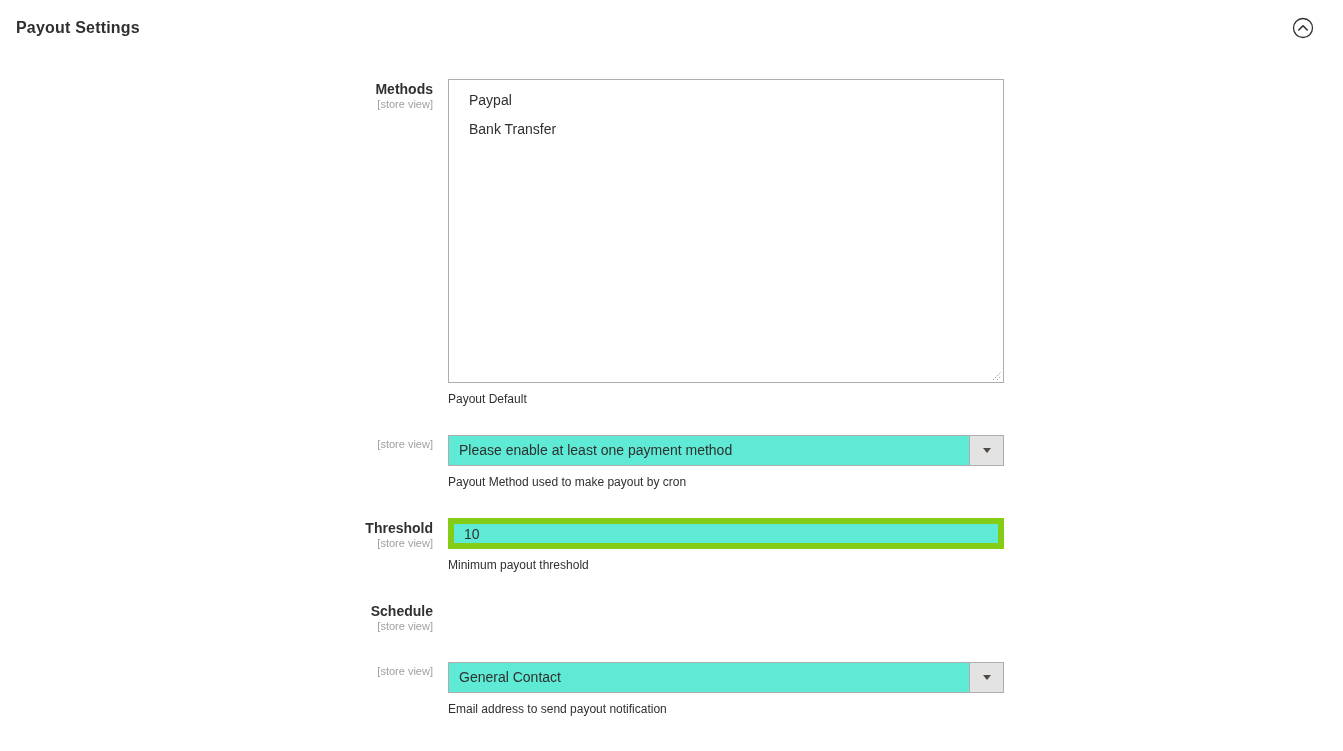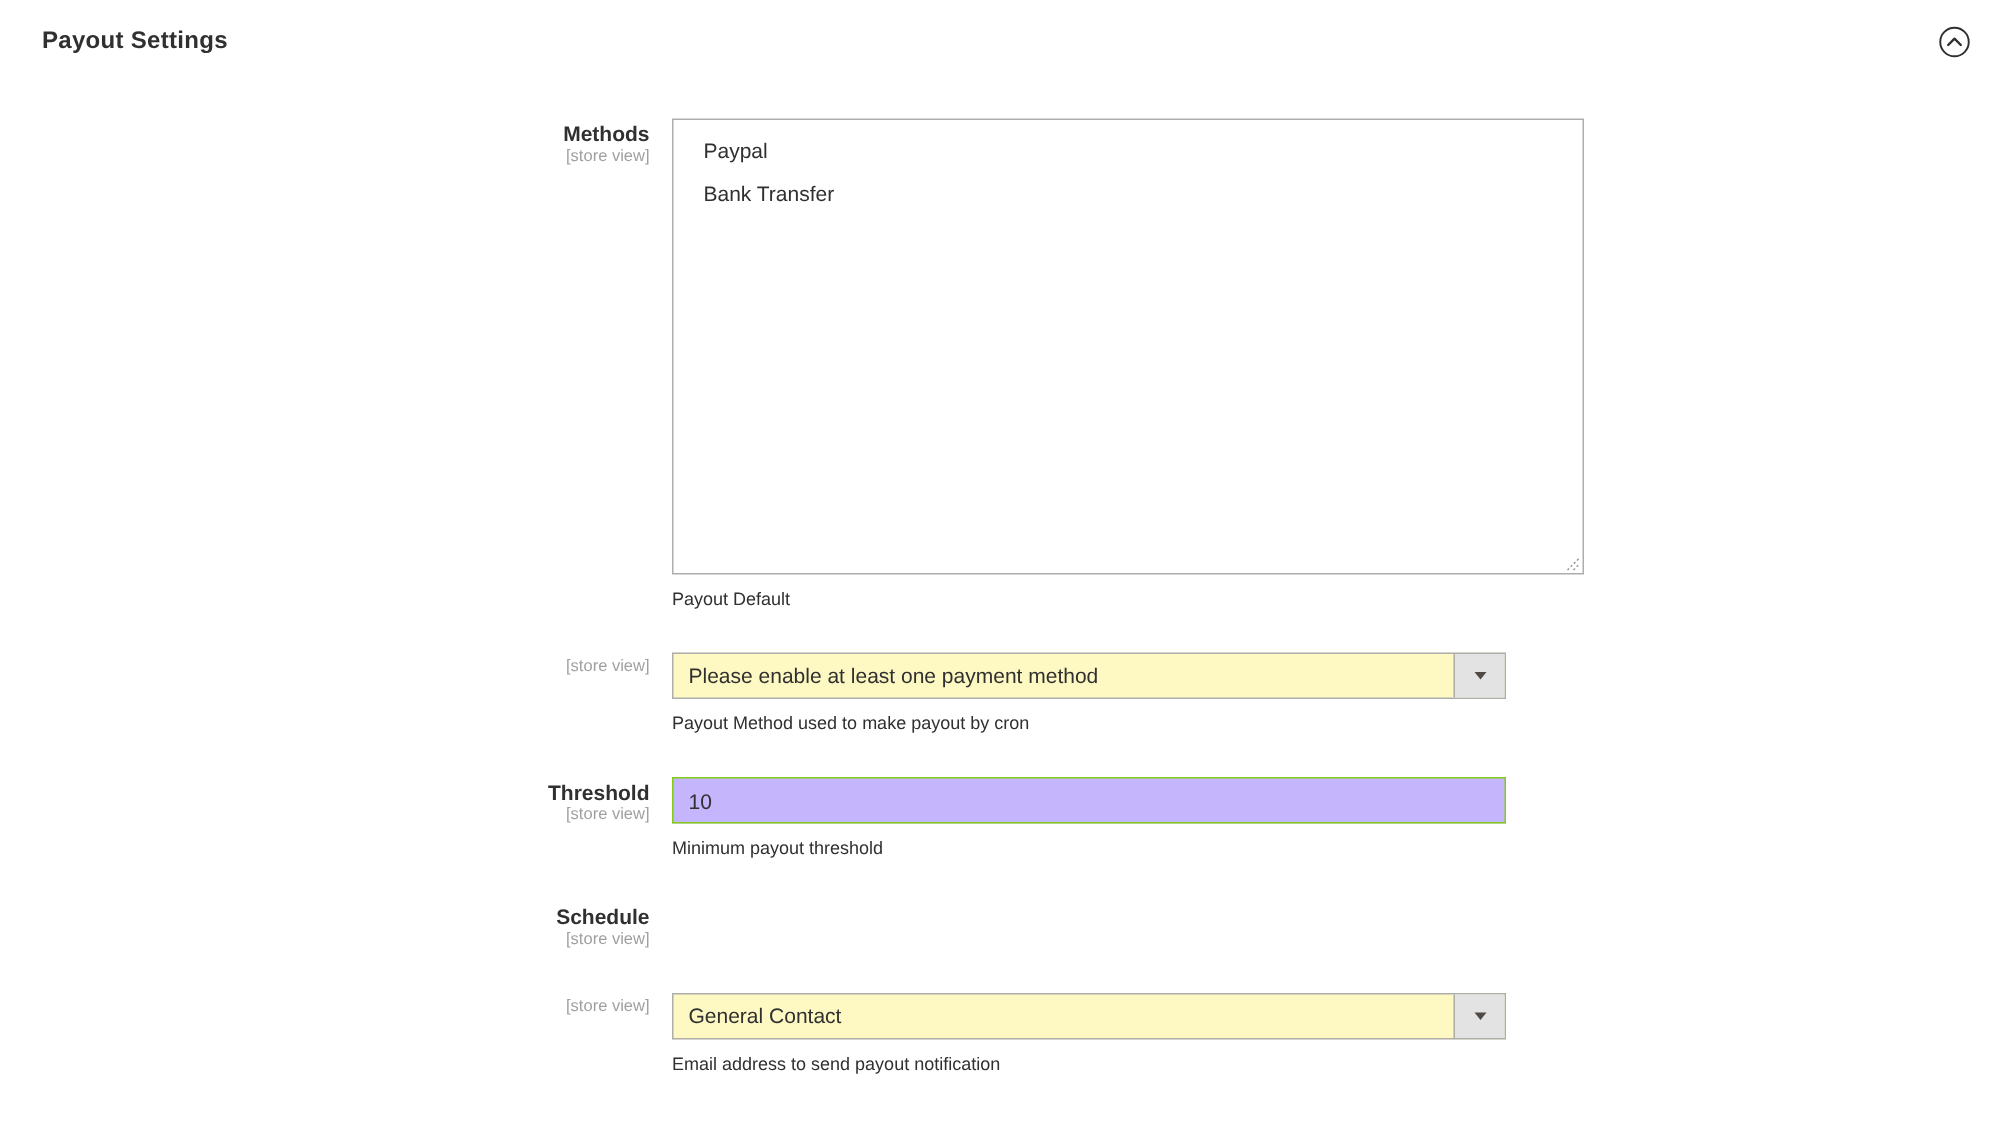--- a/index.html
+++ b/index.html
@@ -7,21 +7,21 @@
   body {
     width: 1343px;
     height: 751px;
     background: #ffffff;
     font-family: "Liberation Sans", sans-serif;
     color: #303030;
     overflow: hidden;
   }
   .page-header {
     position: relative;
-    padding: 18px 30px 0 28px;
+    padding: 18px 30px 0 16px;
     height: 37px;
   }
   .page-title {
     font-size: 16px;
     font-weight: bold;
     color: #303030;
     letter-spacing: 0.2px;
     line-height: 19px;
   }
   .collapse-btn {
@@ -52,21 +52,21 @@
   }
   .field-scope {
     font-size: 11px;
     color: #a0a0a0;
     line-height: 13px;
     margin-top: 1px;
   }
   .control-col { margin-left: 15px; width: 556px; flex: 0 0 556px; }
   .multiselect {
     position: relative;
-    width: 608px;
+    width: 556px;
     height: 304px;
     border: 1px solid #adadad;
     background: #fff;
     padding-top: 6px;
     overflow: hidden;
   }
   .ms-option {
     font-size: 14px;
     color: #303030;
     line-height: 15px;
@@ -86,21 +86,21 @@
     margin-top: 9px;
     font-size: 12px;
     color: #303030;
     line-height: 14px;
   }
   .select-box {
     position: relative;
     width: 556px;
     height: 31px;
     border: 1px solid #adadad;
-    background: #fef9c3;
+    background: #5eead4;
     cursor: pointer;
   }
   .select-value {
     font-size: 14px;
     color: #303030;
     line-height: 29px;
     padding: 0 44px 0 10px;
     white-space: nowrap;
     overflow: hidden;
   }
@@ -122,22 +122,22 @@
   .caret-down {
     width: 0;
     height: 0;
     border-left: 4px solid transparent;
     border-right: 4px solid transparent;
     border-top: 5px solid #514943;
   }
   .text-input {
     width: 556px;
     height: 31px;
-    border: 1px solid #84cc16;
-    background: #c4b5fd;
+    border: 6px solid #84cc16;
+    background: #5eead4;
     padding: 0 10px;
     font-size: 14px;
     font-family: "Liberation Sans", sans-serif;
     color: #303030;
     outline: none;
   }
 </style>
 </head>
 <body>
 

